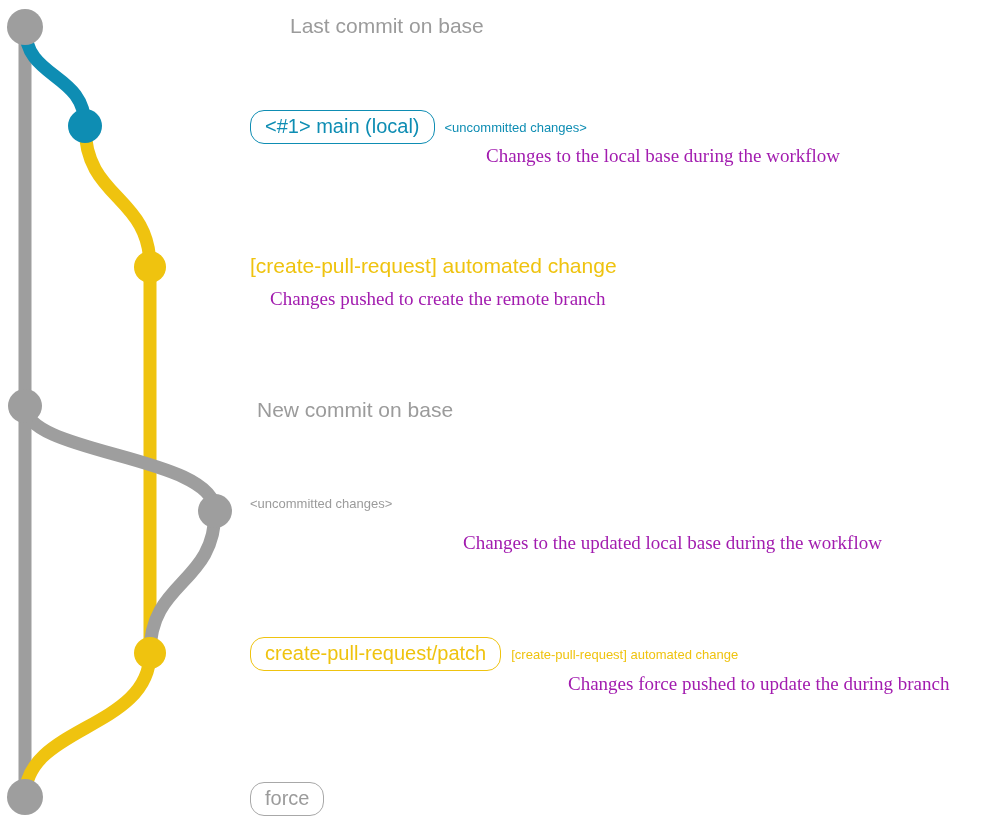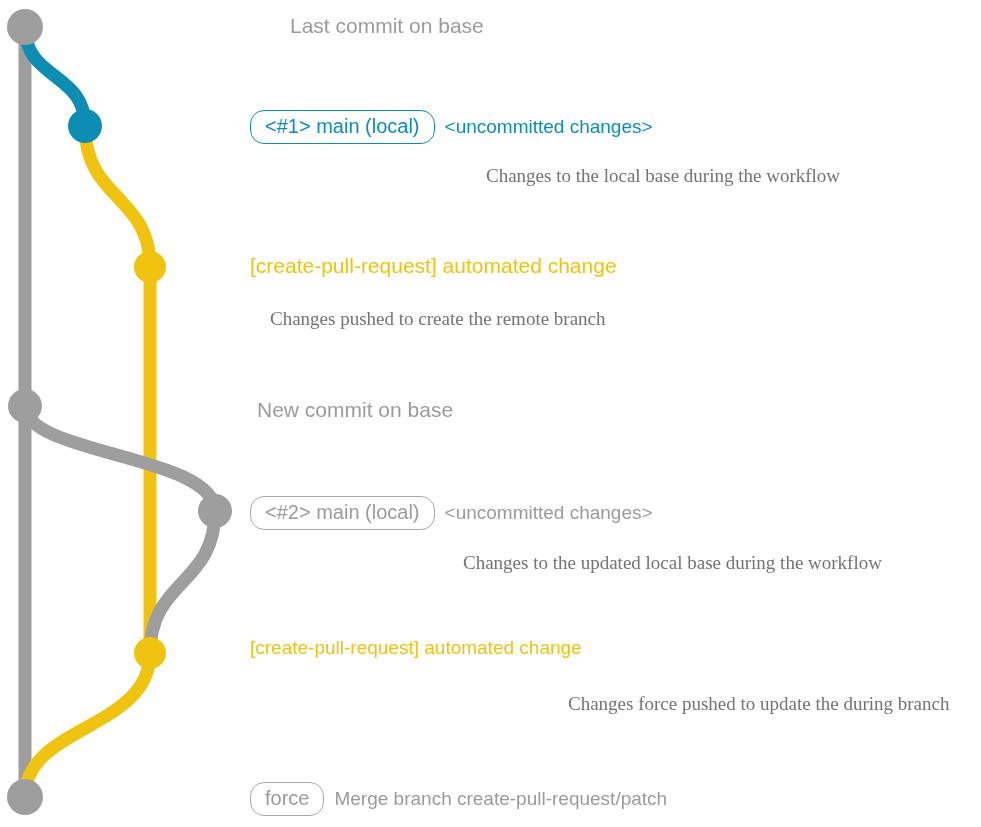--- a/index.html
+++ b/index.html
@@ -46,32 +46,31 @@
   .pill-gray {
     border-color: #a8a8a8;
     color: #9b9b9b;
   }
   .pill-yellow {
     border-color: #efc30f;
     color: #efc30f;
   }
   .msg {
     font-family: "Liberation Sans", sans-serif;
-    font-size: 19px;
+    font-size: 13px;
   }
   .msg-blue { color: #0e8db3; }
   .msg-gray { color: #9b9b9b; }
   .msg-yellow { color: #efc30f; }
   .sub {
     position: absolute;
     font-family: "Liberation Serif", serif;
     font-size: 19px;
-    color: #737373;
+    color: #a21caf;
     white-space: nowrap;
-    margin-top: 20px;
   }
   .plain-heading {
     position: absolute;
     font-family: "Liberation Sans", sans-serif;
     font-size: 21px;
     color: #9b9b9b;
     white-space: nowrap;
   }
 </style>
 </head>
@@ -107,26 +106,25 @@
   <span class="msg msg-blue">&lt;uncommitted changes&gt;</span>
 </div>
 <div class="sub" style="top:145px; left:486px;">Changes to the local base during the workflow</div>
 
 <div class="plain-heading" style="top:254px; left:250px; color:#efc30f;">[create-pull-request] automated change</div>
 <div class="sub" style="top:288px; left:270px;">Changes pushed to create the remote branch</div>
 
 <div class="plain-heading" style="top:398px; left:257px;">New commit on base</div>
 
 <div class="row" style="top:496px;">
-  <span class="pill pill-gray">&lt;#2&gt; main (local)</span>
   <span class="msg msg-gray">&lt;uncommitted changes&gt;</span>
 </div>
 <div class="sub" style="top:532px; left:463px;">Changes to the updated local base during the workflow</div>
 
 <div class="row" style="top:637px;">
+  <span class="pill pill-yellow">create-pull-request/patch</span>
   <span class="msg msg-yellow">[create-pull-request] automated change</span>
 </div>
 <div class="sub" style="top:673px; left:568px;">Changes force pushed to update the during branch</div>
 
 <div class="row" style="top:782px;">
   <span class="pill pill-gray">force</span>
-  <span class="msg msg-gray">Merge branch create-pull-request/patch</span>
 </div>
 
 </body></html>

